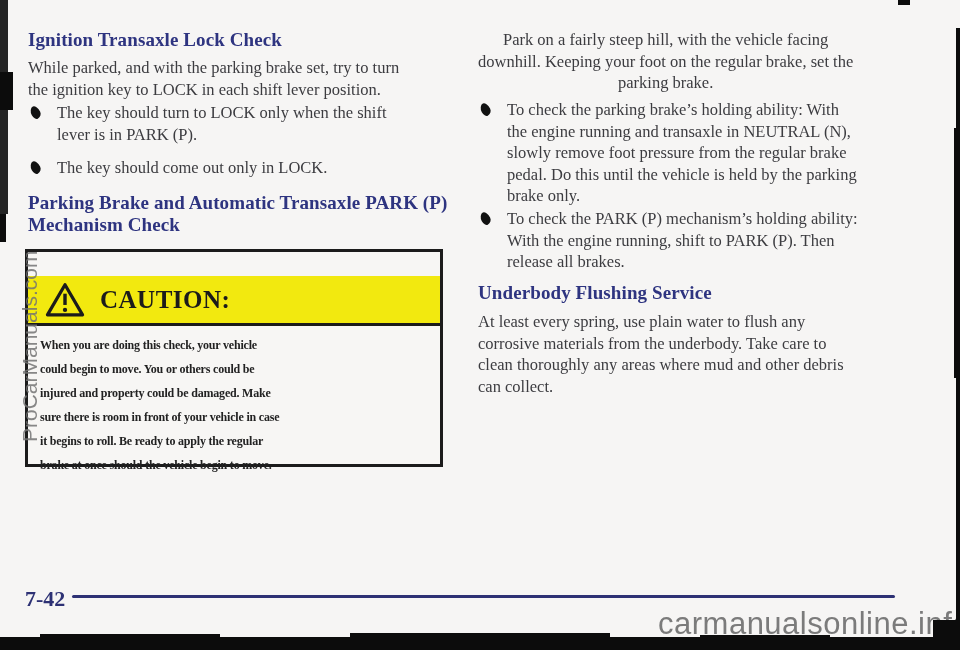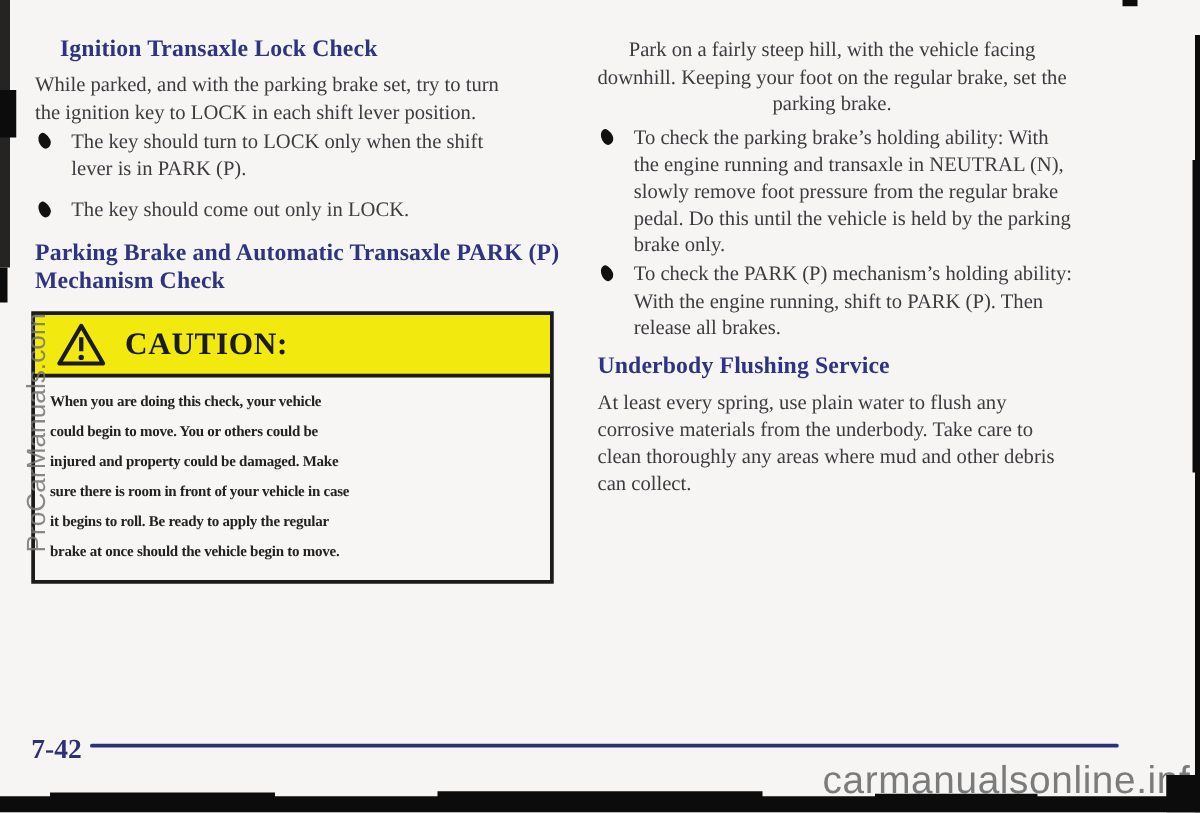--- a/index.html
+++ b/index.html
@@ -47,20 +47,21 @@
     width:418px; height:218px;
     border:3px solid #1b1b1b;
     background:#f7f6f4;
   }
   .caution-header {
     display:flex; align-items:center;
     height:50px;
     background:#f2e90f;
     border-bottom:3px solid #1b1b1b;
     padding-left:17px;
+    margin-top:24px;
   }
   .caution-label {
     font-size:25px;
     font-weight:bold;
     color:#1b1b1b;
     margin-left:15px;
     letter-spacing:0.5px;
   }
   .caution-body {
     padding:7px 8px 0 12px;
@@ -116,21 +117,21 @@
   .edge-top-mark     { left:898px; top:0; width:12px; height:5px; }
   .edge-bottom-bar   { left:0; top:637px; width:960px; height:13px; }
   .edge-bump1        { left:40px;  top:634px; width:180px; height:4px; }
   .edge-bump2        { left:350px; top:633px; width:260px; height:5px; }
   .edge-bump3        { left:700px; top:635px; width:130px; height:4px; }
   .edge-corner-br    { left:933px; top:620px; width:27px; height:30px; }
 </style>
 </head>
 <body>
 
-<div class="abs h-blue" style="left:28px; top:29px;margin-left:20px;">Ignition Transaxle Lock Check</div>
+<div class="abs h-blue" style="left:28px; top:29px;">Ignition Transaxle Lock Check</div>
 
 <div class="abs para" style="left:28px; top:57px;">While parked, and with the parking brake set, try to turn
 the ignition key to LOCK in each shift lever position.</div>
 
 <div class="abs bullet" style="left:28px; top:102px;">
   <span class="bullet-marker"></span>
   <span class="para">The key should turn to LOCK only when the shift
 lever is in PARK (P).</span>
 </div>
 

